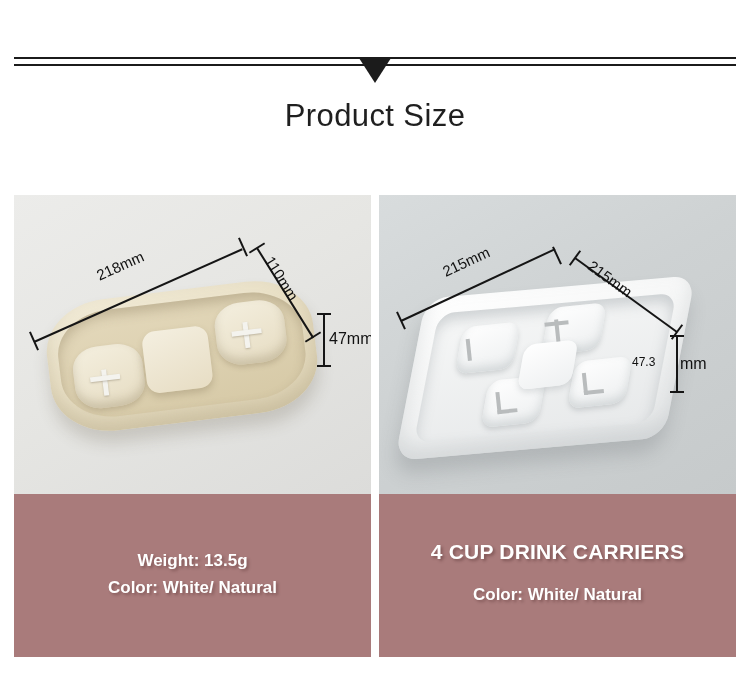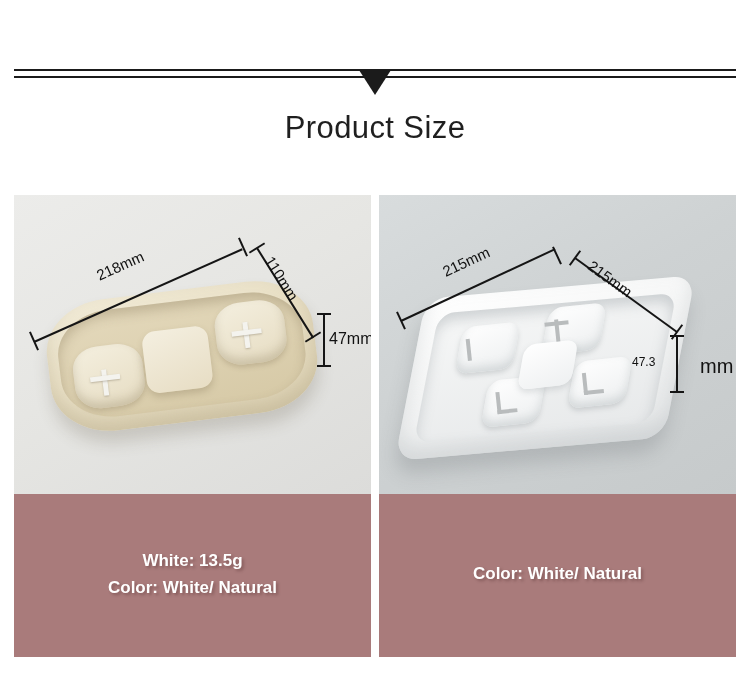--- a/index.html
+++ b/index.html
@@ -9,21 +9,21 @@
     height: 687px;
     background: #ffffff;
     font-family: "Liberation Sans", sans-serif;
     overflow: hidden;
     position: relative;
   }
 
   
   .banner {
     position: absolute;
-    left: 0; top: 12px;
+    left: 0; top: 0;
     width: 628px;
     height: 160px;
   }
   .rule {
     position: absolute;
     left: 14px;
     width: 722px;
     height: 2px;
     background: #1b1b1b;
   }
@@ -251,21 +251,21 @@
       <div class="dim-cap" style="left:298px; top:133px; width:2px; height:18px; transform:rotate(58deg);"></div>
       <div class="dim-label" style="left:262px; top:58px; transform:rotate(58deg); transform-origin:left top;">110mm</div>
 
       <div class="dim-line" style="left:309px; top:118px; width:2px; height:54px; transform:none;"></div>
       <div class="dim-cap" style="left:303px; top:118px; width:14px; height:2px;"></div>
       <div class="dim-cap" style="left:303px; top:170px; width:14px; height:2px;"></div>
       <div class="dim-label" style="left:315px; top:135px; font-size:16px;">47mm</div>
     </div>
 
     <div class="caption">
-      <div class="caption-line">White: 13.5g</div>
+      <div class="caption-line">Weight: 13.5g</div>
       <div class="caption-line">Color: White/ Natural</div>
     </div>
   </div>
 
   <div class="card">
 
     <div class="photo photo-4cup">
 
       <div class="tray tray4">
         <div class="body4"></div>
@@ -291,21 +291,22 @@
 
       <div class="dim-line" style="left:196px; top:62px; width:126px; height:2px; transform:rotate(36deg);"></div>
       <div class="dim-cap" style="left:195px; top:54px; width:2px; height:18px; transform:rotate(36deg);"></div>
       <div class="dim-cap" style="left:297px; top:128px; width:2px; height:18px; transform:rotate(36deg);"></div>
       <div class="dim-label" style="left:216px; top:62px; transform:rotate(36deg); transform-origin:left top;">215mm</div>
 
       <div class="dim-line" style="left:297px; top:140px; width:2px; height:58px;"></div>
       <div class="dim-cap" style="left:291px; top:140px; width:14px; height:2px;"></div>
       <div class="dim-cap" style="left:291px; top:196px; width:14px; height:2px;"></div>
       <div class="dim-label" style="left:253px; top:160px; font-size:12px;">47.3</div>
-      <div class="dim-label" style="left:301px; top:160px; font-size:20px;margin-left:20px;">mm</div>
+      <div class="dim-label" style="left:301px; top:160px; font-size:16px;">mm</div>
     </div>
 
     <div class="caption">
+      <div class="caption-title">4 CUP DRINK CARRIERS</div>
       <div class="caption-line">Color: White/ Natural</div>
     </div>
   </div>
 
 </div>
 
 </body></html>

